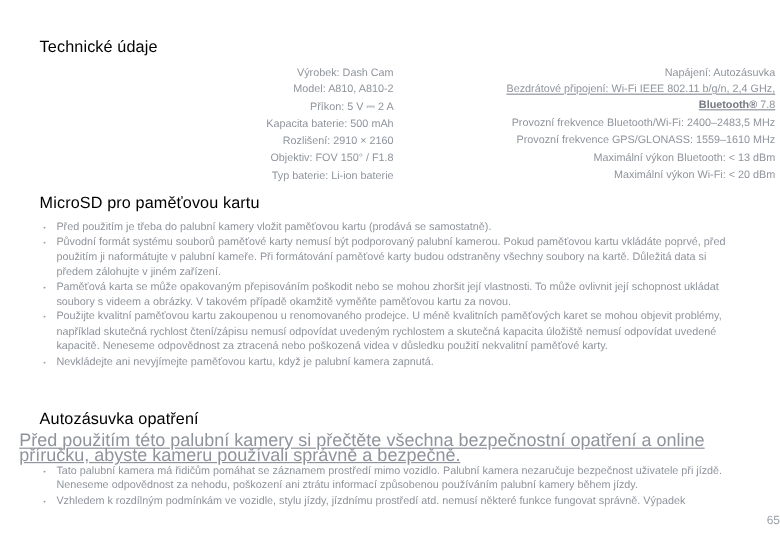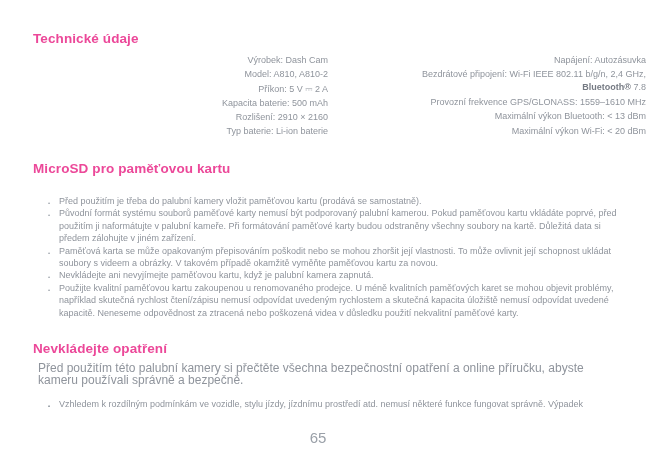--- a/index.html
+++ b/index.html
@@ -1,68 +1,70 @@
 <!DOCTYPE html>
 <html><head>
 <meta charset="utf-8">
 <style>
   html,body{margin:0;padding:0;background:#ffffff;}
   .page{
     position:relative;width:650px;height:461px;background:#ffffff;
     font-family:"Liberation Sans",sans-serif;color:#8f949c;overflow:hidden;
   }
   .sec-heading{
-    position:absolute;margin:0;font-size:13.5px;font-weight:bold;
-    color:#ec4899;letter-spacing:.1px;
+    position:absolute;margin:0;font-size:13.5px;font-weight:normal;
+    color:#000000;letter-spacing:.1px;
   }
   #h-tech{left:33px;top:31px;}
   #h-mem{left:33px;top:161px;}
   #h-safe{left:33px;top:341px;}
 
   .spec-col{position:absolute;top:53px;font-size:9px;text-align:right;}
   #col-left{left:33px;width:295px;}
   #col-right{left:346px;width:300px;}
   .spec-col .ln{line-height:14.3px;white-space:nowrap;}
-  .spec-col .wireless{line-height:12.9px;padding:1px 0 1px 0;white-space:normal;}
+  .spec-col .wireless{line-height:12.9px;padding:1px 0 1px 0;white-space:normal;text-decoration:underline;}
   .blk{display:block;}
   .b{font-weight:bold;color:#757a83;}
 
-  .bullets{position:absolute;left:33px;width:586px;margin:12px;padding:0;
+  .bullets{position:absolute;left:33px;width:586px;margin:0;padding:0;
     list-style:none;font-size:9px;line-height:12.4px;}
   .bullets li{position:relative;padding-left:14px;margin:0;}
   .bullets li .mk{position:absolute;left:3px;top:2px;font-size:6px;color:#9aa0a8;}
   #mem-bullets{top:183px;}
-  #safe-intro{position:absolute;left:38px;top:362px;width:586px;font-size:12px;line-height:12.4px;}
+  #safe-intro{position:absolute;left:16px;top:362px;width:586px;font-size:15px;line-height:12.4px;text-decoration:underline;}
   #safe-bullets{top:386px;}
 
-  .pageno{position:absolute;left:0;right:14px;top:429px;text-align:center;
-    font-size:15px;color:#9aa0a8;}
+  .pageno{position:absolute;left:0;right:0;top:429px;text-align:right;
+    font-size:10px;color:#9aa0a8;}
 </style>
 </head>
 <body>
 
 <div class="page">
 
   <h2 class="sec-heading" id="h-tech">Technické údaje</h2>
 
   <div class="spec-col" id="col-left">
     <div class="ln">Výrobek: Dash Cam</div>
     <div class="ln">Model: A810, A810-2</div>
     <div class="ln">Příkon: 5 V ⎓ 2 A</div>
     <div class="ln">Kapacita baterie: 500 mAh</div>
     <div class="ln">Rozlišení: 2910 × 2160</div>
+    <div class="ln">Objektiv: FOV 150° / F1.8</div>
     <div class="ln">Typ baterie: Li-ion baterie</div>
   </div>
 
   <div class="spec-col" id="col-right">
     <div class="ln">Napájení: Autozásuvka</div>
     <div class="ln wireless">
       <span class="blk">Bezdrátové připojení: Wi-Fi IEEE 802.11 b/g/n, 2,4 GHz,</span>
       <span class="blk"><span class="b">Bluetooth®</span><span> 7.8</span></span>
     </div>
+    <div class="ln">Provozní frekvence Bluetooth/Wi-Fi: 2400–2483,5 MHz</div>
     <div class="ln">Provozní frekvence GPS/GLONASS: 1559–1610 MHz</div>
     <div class="ln">Maximální výkon Bluetooth: &lt; 13 dBm</div>
     <div class="ln">Maximální výkon Wi-Fi: &lt; 20 dBm</div>
   </div>
 
   <h2 class="sec-heading" id="h-mem">MicroSD pro paměťovou kartu</h2>
 
   <ul class="bullets" id="mem-bullets">
     <li>
       <span class="mk">•</span>
@@ -71,35 +73,36 @@
     <li>
       <span class="mk">•</span>
       <span>Původní formát systému souborů paměťové karty nemusí být podporovaný palubní kamerou. Pokud paměťovou kartu vkládáte poprvé, před použitím ji naformátujte v palubní kameře. Při formátování paměťové karty budou odstraněny všechny soubory na kartě. Důležitá data si předem zálohujte v jiném zařízení.</span>
     </li>
     <li>
       <span class="mk">•</span>
       <span>Paměťová karta se může opakovaným přepisováním poškodit nebo se mohou zhoršit její vlastnosti. To může ovlivnit její schopnost ukládat soubory s videem a obrázky. V takovém případě okamžitě vyměňte paměťovou kartu za novou.</span>
     </li>
     <li>
       <span class="mk">•</span>
-      <span>Nevkládejte ani nevyjímejte paměťovou kartu, když je palubní kamera zapnutá.</span>
+      <span>Použijte kvalitní paměťovou kartu zakoupenou u renomovaného prodejce. U méně kvalitních paměťových karet se mohou objevit problémy, například skutečná rychlost čtení/zápisu nemusí odpovídat uvedeným rychlostem a skutečná kapacita úložiště nemusí odpovídat uvedené kapacitě. Neneseme odpovědnost za ztracená nebo poškozená videa v důsledku použití nekvalitní paměťové karty.</span>
     </li>
     <li>
       <span class="mk">•</span>
-      <span>Použijte kvalitní paměťovou kartu zakoupenou u renomovaného prodejce. U méně kvalitních paměťových karet se mohou objevit problémy, například skutečná rychlost čtení/zápisu nemusí odpovídat uvedeným rychlostem a skutečná kapacita úložiště nemusí odpovídat uvedené kapacitě. Neneseme odpovědnost za ztracená nebo poškozená videa v důsledku použití nekvalitní paměťové karty.</span>
+      <span>Nevkládejte ani nevyjímejte paměťovou kartu, když je palubní kamera zapnutá.</span>
     </li>
   </ul>
 
-  <h2 class="sec-heading" id="h-safe">Nevkládejte opatření</h2>
+  <h2 class="sec-heading" id="h-safe">Autozásuvka opatření</h2>
 
   <div id="safe-intro">Před použitím této palubní kamery si přečtěte všechna bezpečnostní opatření a online příručku, abyste kameru používali správně a bezpečně.</div>
 
   <ul class="bullets" id="safe-bullets">
     <li>
       <span class="mk">•</span>
+      <span>Tato palubní kamera má řidičům pomáhat se záznamem prostředí mimo vozidlo. Palubní kamera nezaručuje bezpečnost uživatele při jízdě. Neneseme odpovědnost za nehodu, poškození ani ztrátu informací způsobenou používáním palubní kamery během jízdy.</span>
     </li>
     <li>
       <span class="mk">•</span>
       <span>Vzhledem k rozdílným podmínkám ve vozidle, stylu jízdy, jízdnímu prostředí atd. nemusí některé funkce fungovat správně. Výpadek</span>
     </li>
   </ul>
 
   <div class="pageno">65</div>
 
 </div>

